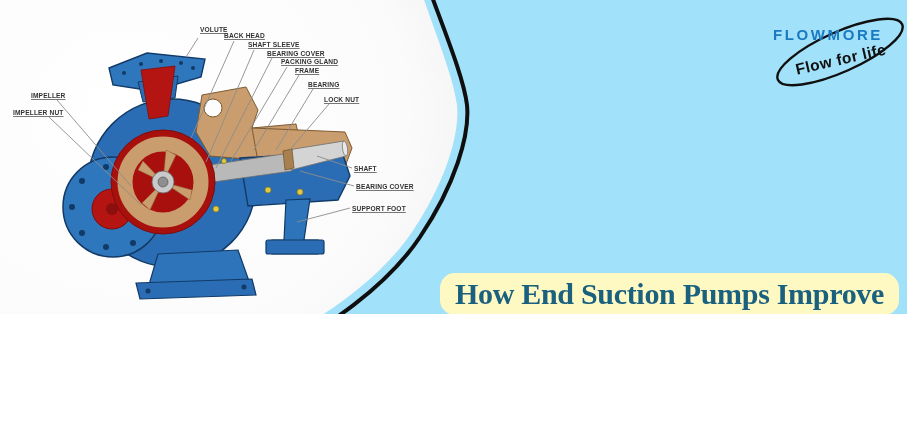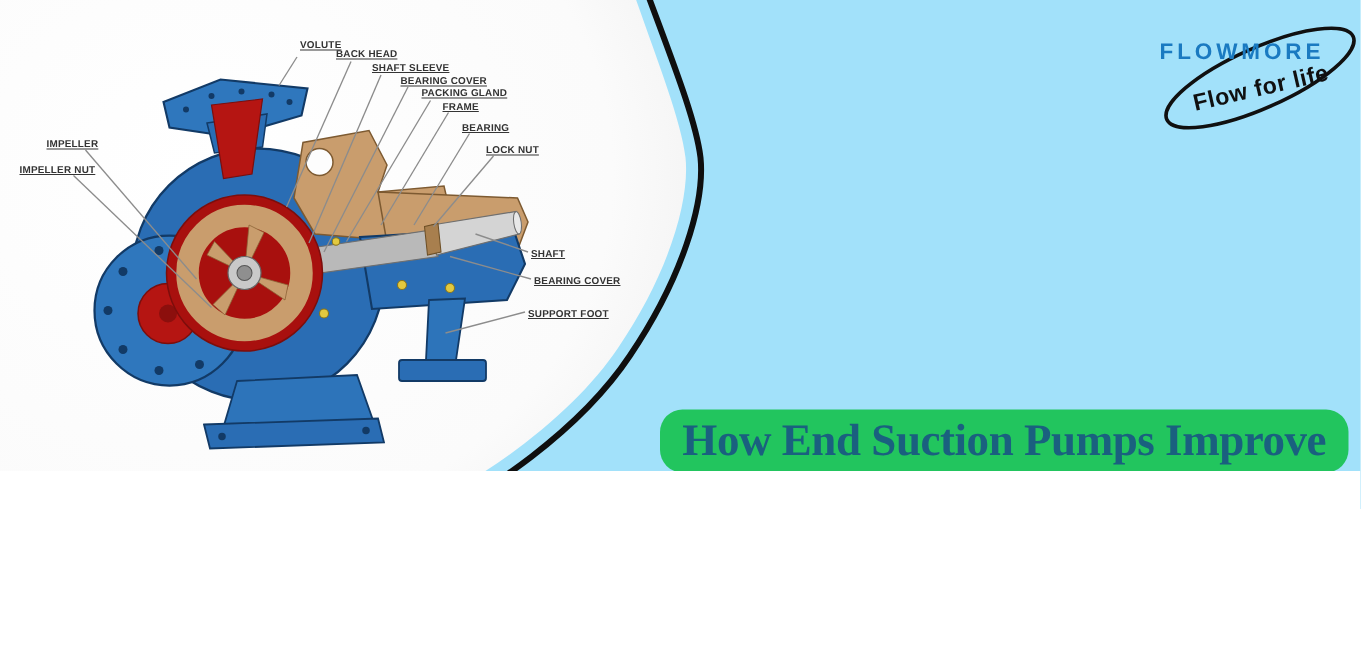--- a/index.html
+++ b/index.html
@@ -34,21 +34,21 @@
   .tagline{
     position:absolute;left:26px;top:47px;
     font-size:15.5px;font-weight:bold;color:#101010;
     letter-spacing:.4px;white-space:nowrap;
     transform:rotate(-13deg);transform-origin:left center;
   }
 
   
   .chip{
     position:absolute;left:440px;top:273px;width:459px;height:42px;
-    background:#22c55e;border-radius:15px;
+    background:#fef9c3;border-radius:15px;
     display:flex;align-items:center;justify-content:center;
   }
   .chip span{
     font-family:"Liberation Serif",serif;
     font-weight:bold;font-size:30px;letter-spacing:-.3px;
     color:#1a607f;white-space:nowrap;
   }
   .title2{
     position:absolute;left:497px;top:320px;width:500px;
     font-family:"DejaVu Sans",sans-serif;

